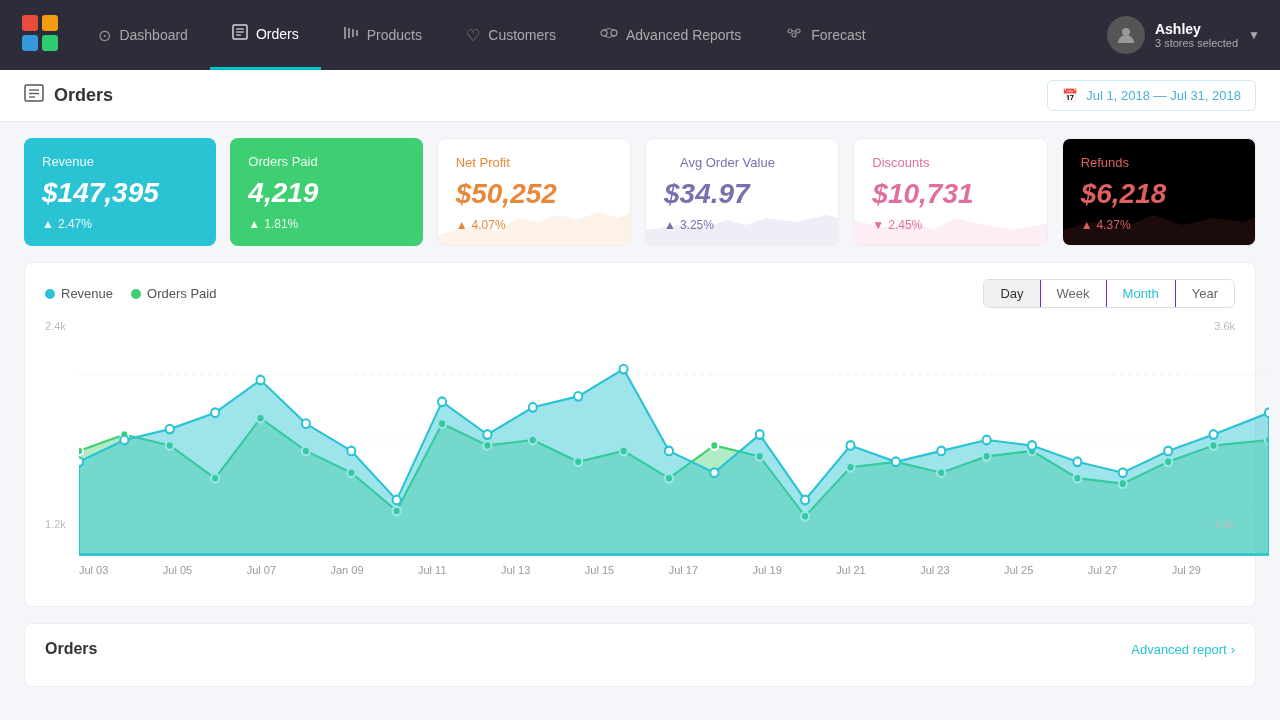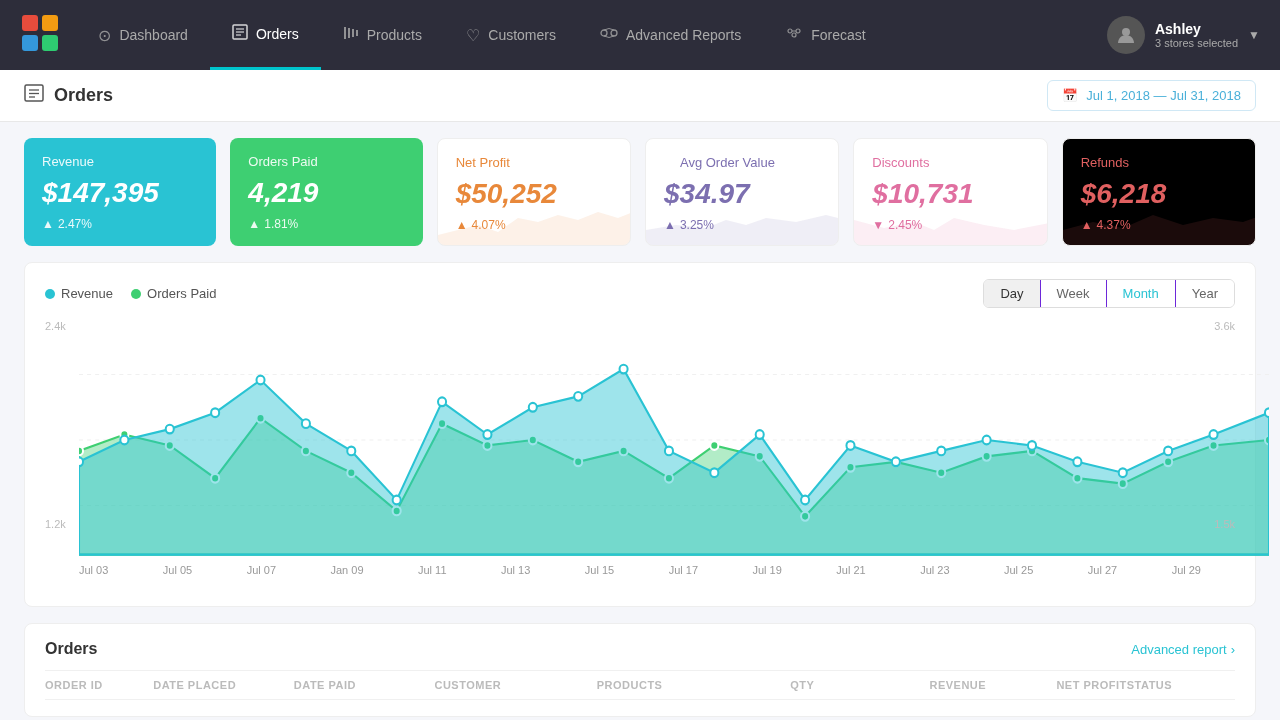--- a/index.html
+++ b/index.html
@@ -544,24 +544,13 @@
 </div>
 
 <div class="orders-section">
   <div class="orders-header">
     <div class="orders-title">Orders</div>
     <div class="advanced-report-link">
       <span>Advanced report</span>
       <span>›</span>
     </div>
   </div>
-  <div class="table-header-row">
-    <div class="table-col-header col-order-id">ORDER ID</div>
-    <div class="table-col-header col-date-placed">DATE PLACED</div>
-    <div class="table-col-header col-date-paid">DATE PAID</div>
-    <div class="table-col-header col-customer">CUSTOMER</div>
-    <div class="table-col-header col-products">PRODUCTS</div>
-    <div class="table-col-header col-qty">QTY</div>
-    <div class="table-col-header col-revenue">REVENUE</div>
-    <div class="table-col-header col-net-profit">NET PROFIT</div>
-    <div class="table-col-header" style="width:10%;">STATUS</div>
-  </div>
 </div>
 
 </body></html>

